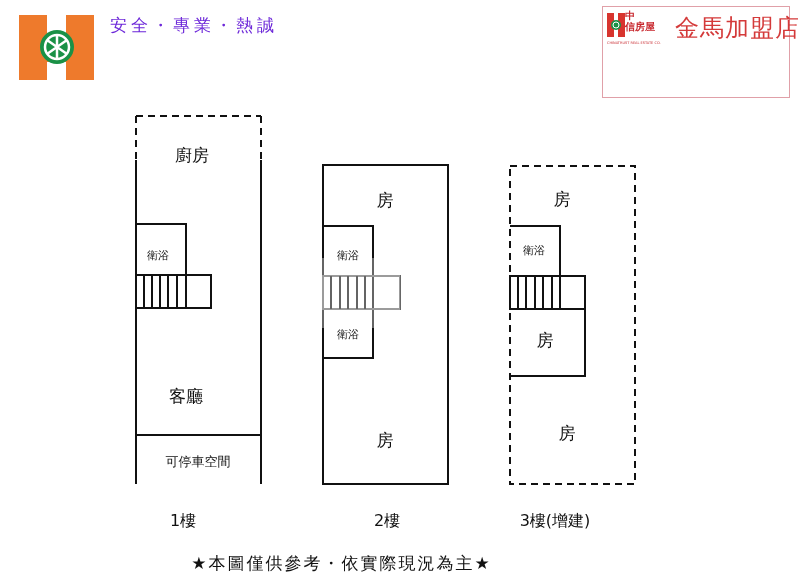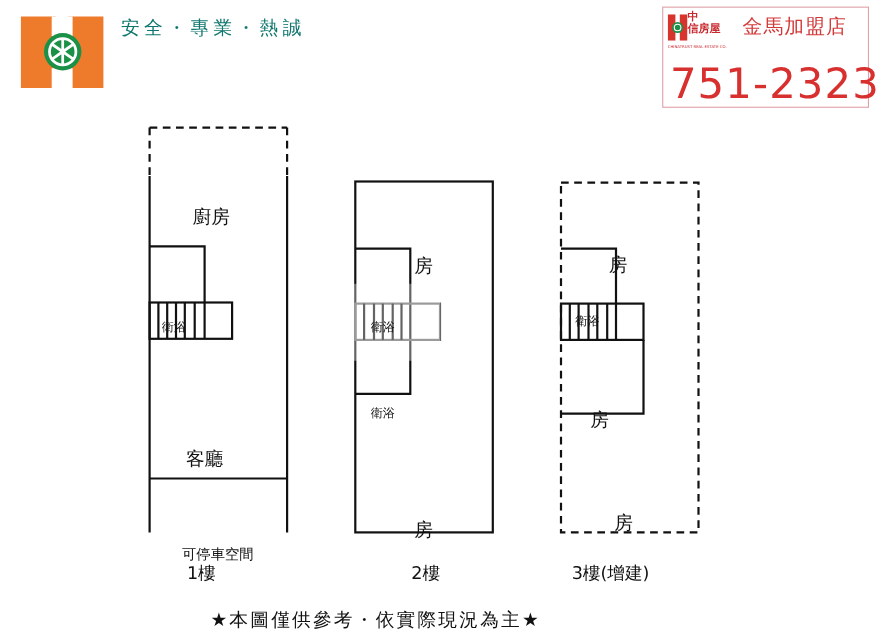--- a/index.html
+++ b/index.html
@@ -1,30 +1,30 @@
 <!DOCTYPE html>
 <html><head>
 <meta charset="utf-8">
 <style>
   html, body { margin:0; padding:0; background:#ffffff; }
   body { width:800px; height:584px; position:relative; overflow:hidden; font-family:"DejaVu Sans", sans-serif; }
   .abs { position:absolute; }
   
   #logo { left:14px; top:12px; width:320px; height:78px; }
-  #slogan { left:110px; top:14px; color:#0f766e; font-size:17px; letter-spacing:4px; white-space:nowrap; }
+  #slogan { left:110px; top:14px; color:#6d28d9; font-size:17px; letter-spacing:4px; white-space:nowrap; }
   #brand { left:106px; top:35px; color:#1a9146; font-size:43px; font-weight:bold; letter-spacing:2px; white-space:nowrap; line-height:1; }
   
   #card { left:602px; top:6px; width:188px; height:92px; border:1px solid #e0a0a8; background:#fff; box-sizing:border-box; }
   #card-logo-txt { left:22px; top:4px; color:#c8282e; font-size:10px; line-height:1.05; font-weight:bold; }
   #card-logo-sub { left:4px; top:34px; color:#c8282e; font-size:3.5px; white-space:nowrap; }
-  #store-name { left:72px; top:5px; color:#d43a3a; font-size:18px; letter-spacing:1px; white-space:nowrap; }
+  #store-name { left:72px; top:5px; color:#d43a3a; font-size:24px; letter-spacing:1px; white-space:nowrap; }
   #store-addr { left:62px; top:31px; color:#444; font-size:11.5px; white-space:nowrap; }
   #store-phone { left:6px; top:50px; color:#d82f2f; font-size:38px; letter-spacing:1px; white-space:nowrap; line-height:1; }
   
-  .room { position:absolute; color:#111; white-space:nowrap; transform:translate(-50%,-50%);margin-top:42px; }
+  .room { position:absolute; color:#111; white-space:nowrap; transform:translate(-50%,-50%); }
   .room.big { font-size:17px; }
   .room.mid { font-size:11px; }
   .room.sm { font-size:13px;text-align:center; }
   .floor-label { position:absolute; color:#111; font-size:16px; transform:translateX(-50%); white-space:nowrap; top:511px; }
   #disclaimer { left:0; width:683px; top:552px; text-align:center; font-size:17px; color:#111; letter-spacing:2px; }
   svg#plans { position:absolute; left:0; top:0; }
 </style>
 </head>
 <body>
 
@@ -49,21 +49,20 @@
     <rect x="4" y="8" width="10" height="8" fill="#d8342e"></rect>
     <circle cx="9" cy="12" r="5" fill="#1a9146"></circle>
     <circle cx="9" cy="12" r="3" fill="none" stroke="#fff" stroke-width="1"></circle>
   </svg>
   <div id="card-logo-txt" class="abs">
     <span>中</span><br>
     <span>信房屋</span>
   </div>
   <div id="card-logo-sub" class="abs">CHINATRUST REAL ESTATE CO.</div>
   <div id="store-name" class="abs">金馬加盟店</div>
-  <div id="store-phone" class="abs">751-2323</div>
 </div>
 
 <svg id="plans" width="800" height="584" viewBox="0 0 800 584">
   <g fill="none" stroke="#111" stroke-width="2">
 
     <g>
       <path d="M136 116 L261 116" stroke-dasharray="7,5"></path>
       <path d="M136 116 L136 160" stroke-dasharray="7,5"></path>
       <path d="M261 116 L261 160" stroke-dasharray="7,5"></path>
       <line x1="136" y1="160" x2="136" y2="484"></line>
@@ -101,21 +100,21 @@
       <line x1="543" y1="276" x2="543" y2="309"></line>
       <line x1="552" y1="276" x2="552" y2="309"></line>
       <line x1="560" y1="276" x2="560" y2="309"></line>
       <path d="M585 309 L585 376 L510 376"></path>
     </g>
   </g>
 </svg>
 
 <div class="room big" style="left:192px;top:155px">廚房</div>
 <div class="room mid" style="left:158px;top:255px">衛浴</div>
-<div class="room big" style="left:186px;top:375px">客廳</div>
+<div class="room big" style="left:186px;top:396px">客廳</div>
 <div class="room sm" style="left:198px;top:462px">可停車空間</div>
 
 <div class="room big" style="left:385px;top:200px">房</div>
 <div class="room mid" style="left:348px;top:255px">衛浴</div>
 <div class="room mid" style="left:348px;top:334px">衛浴</div>
 <div class="room big" style="left:385px;top:440px">房</div>
 
 <div class="room big" style="left:562px;top:199px">房</div>
 <div class="room mid" style="left:534px;top:250px">衛浴</div>
 <div class="room big" style="left:545px;top:340px">房</div>

